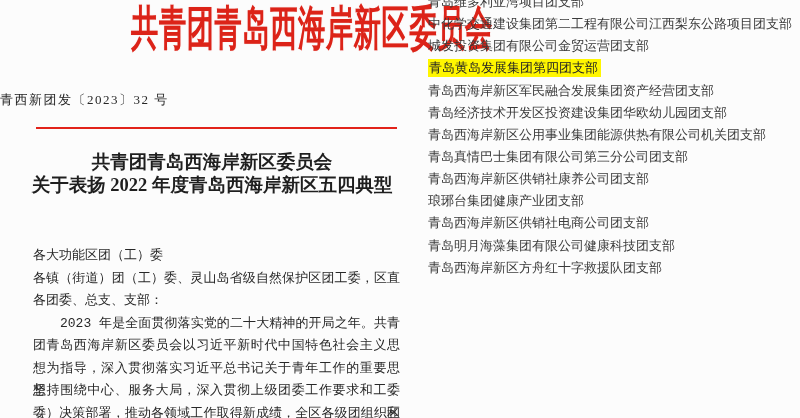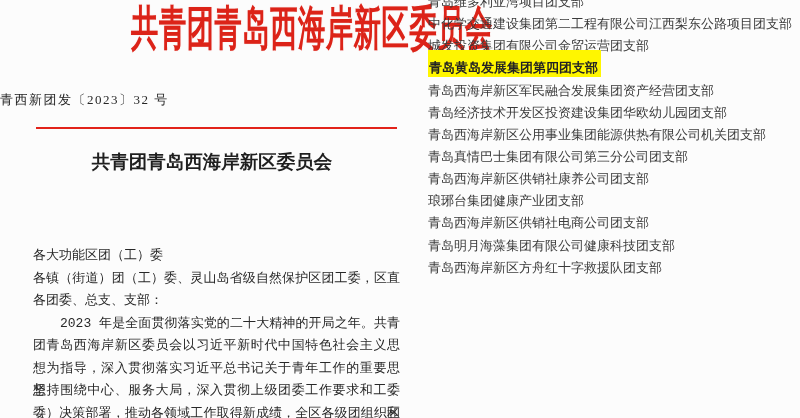--- a/index.html
+++ b/index.html
@@ -34,36 +34,37 @@
   .bl.fill { white-space:normal; text-align:justify; text-align-last:justify; }
   .bl.indent { text-indent:27px; }
   
   .right-page {
     position:absolute; left:428px; top:-9px; width:372px;
     font-size:13px; line-height:22.15px; color:#3a3a3a; white-space:nowrap;
   }
   .r-item { height:22.15px; }
   .hl {
     background:var(--highlight-yellow,#fff600);
-    padding:10px 3px 2px 1px; font-weight:700; color:#232323;
+    padding:1px 3px 2px 1px; font-weight:400; color:#232323;
   }
 </style>
 </head>
 <body>
 
 <div class="screen">
 
   <div class="left-page">
     <div class="masthead">
       <span class="masthead-inner">共青团青岛西海岸新区委员会</span>
     </div>
     <div class="doc-number">青西新团发〔2023〕32 号</div>
     <div class="red-rule"></div>
     <div class="title">
       <div>共青团青岛西海岸新区委员会</div>
+      <div>关于表扬 2022 年度青岛西海岸新区五四典型</div>
     </div>
     <div class="body-block">
       <div class="bl">各大功能区团（工）委</div>
       <div class="bl fill">各镇（街道）团（工）委、灵山岛省级自然保护区团工委，区直</div>
       <div class="bl">各团委、总支、支部：</div>
       <div class="bl fill indent">2023 年是全面贯彻落实党的二十大精神的开局之年。共青</div>
       <div class="bl fill">团青岛西海岸新区委员会以习近平新时代中国特色社会主义思</div>
       <div class="bl fill">想为指导，深入贯彻落实习近平总书记关于青年工作的重要思想，</div>
       <div class="bl fill">坚持围绕中心、服务大局，深入贯彻上级团委工作要求和工委（区</div>
       <div class="bl fill">委）决策部署，推动各领域工作取得新成绩，全区各级团组织和</div>

